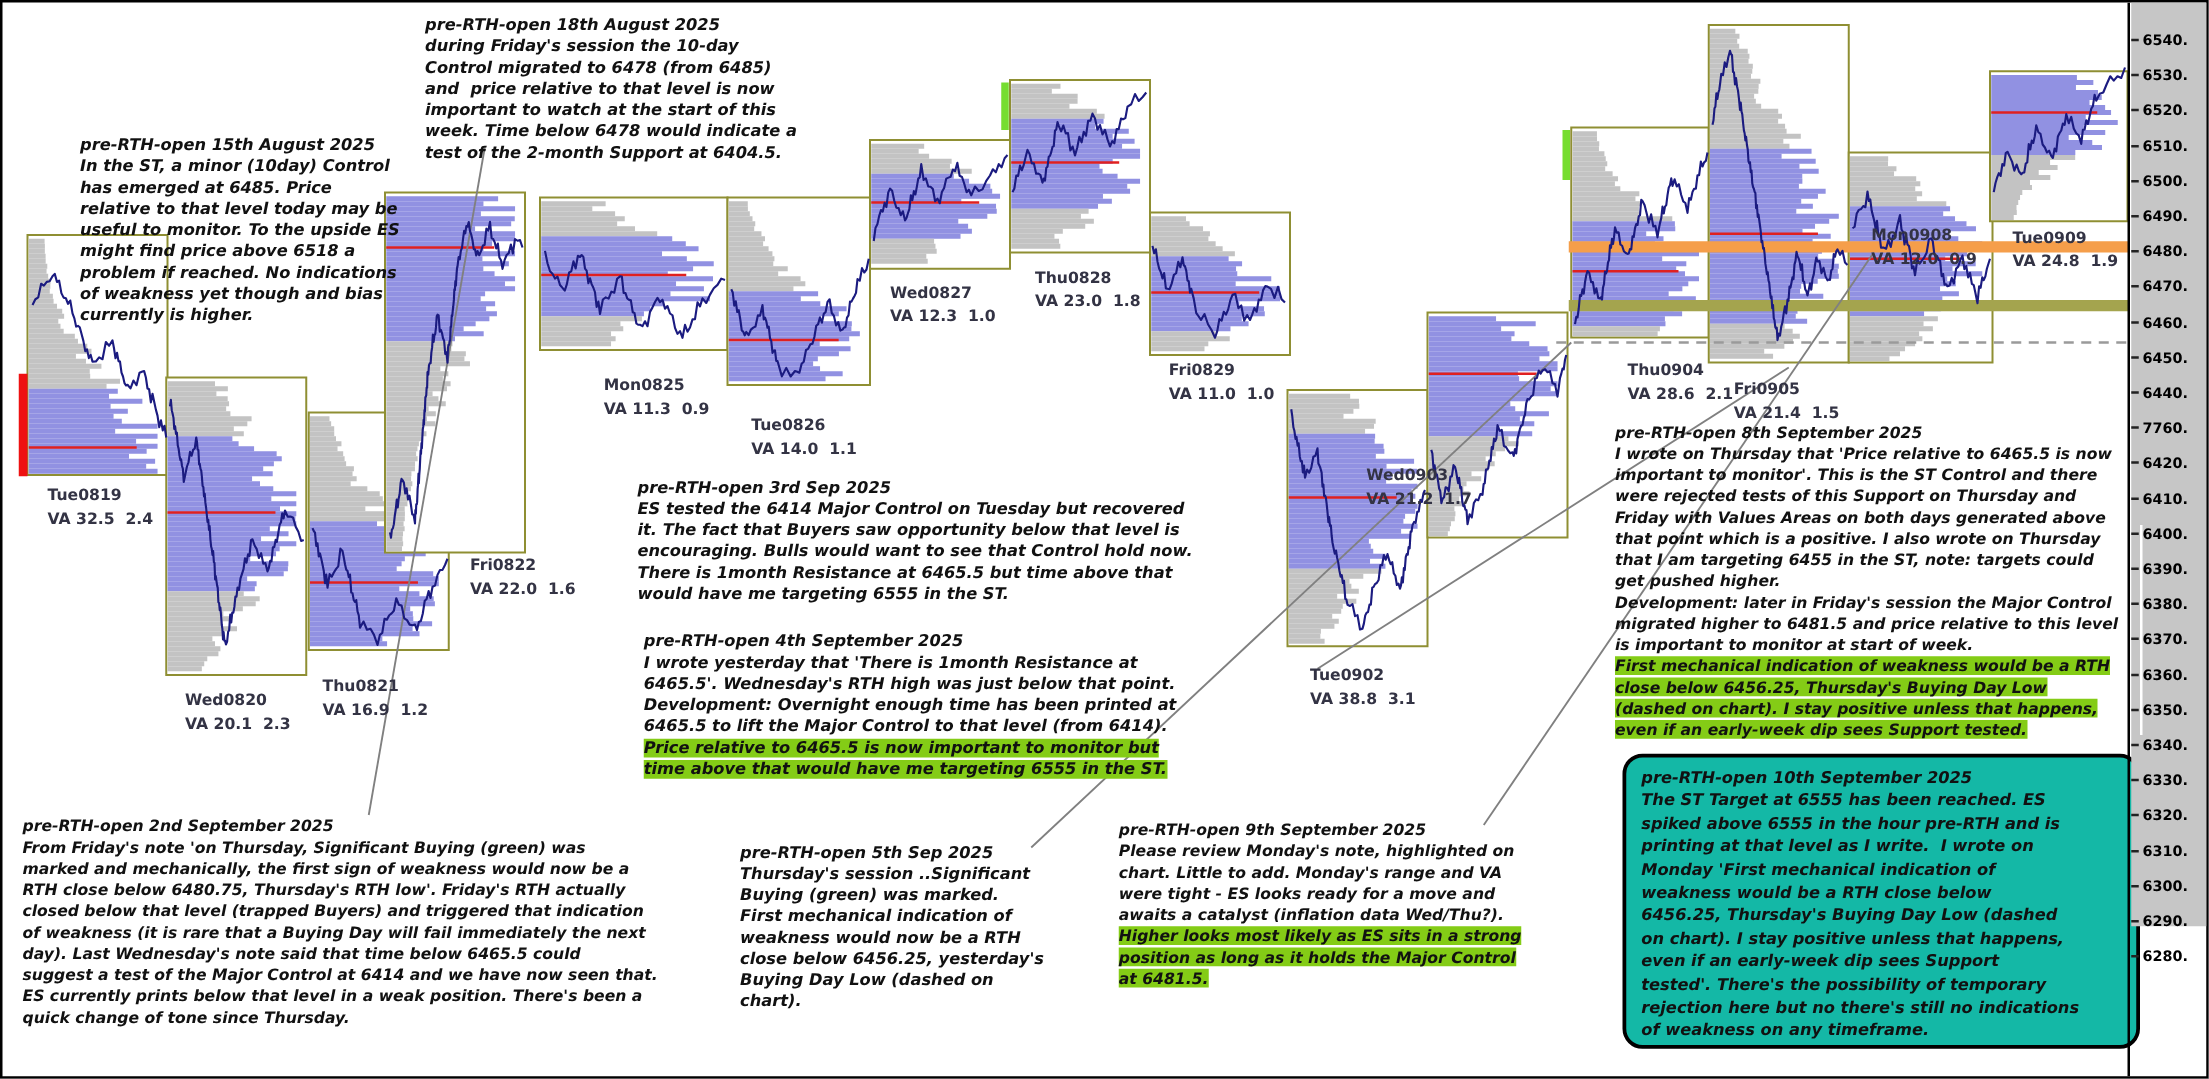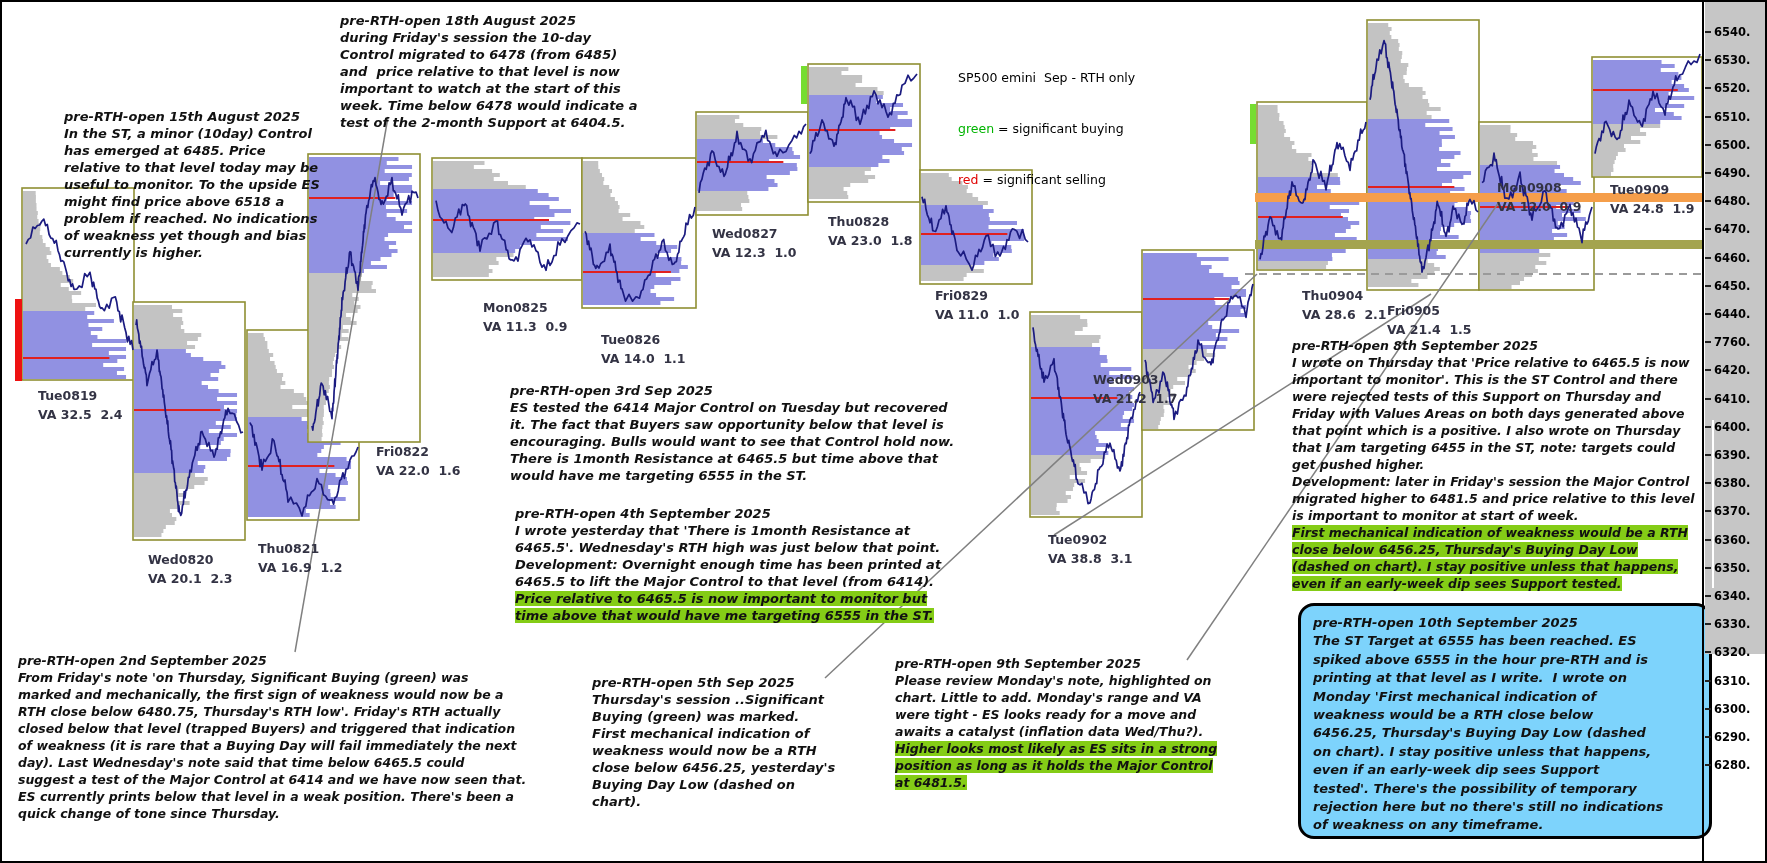--- a/index.html
+++ b/index.html
@@ -3,21 +3,21 @@
 <meta charset="utf-8">
 <style>
   html,body{margin:0;padding:0;background:#888;}
   #frame{position:relative;width:1767px;height:863px;background:#ffffff;border:2px solid #000;box-sizing:border-box;overflow:hidden;font-family:"DejaVu Sans",sans-serif;}
   #chart-svg{position:absolute;left:0;top:0;}
   .layer{position:absolute;left:0;top:0;width:100%;height:100%;pointer-events:none;}
   .sess-label{position:absolute;font-size:12.5px;font-weight:bold;color:#333344;white-space:pre;line-height:19px;}
   .note{position:absolute;font-size:13px;font-weight:bold;font-style:italic;color:#111;line-height:17px;white-space:pre;}
   .note.small{font-size:12.5px;}
   .note .hl{background:#84cc16;}
-  .note.boxed{border:3px solid #000;border-radius:16px;background:#7dd3fc;padding:8px 12px;line-height:18.4px;font-size:13px;box-sizing:border-box;}
+  .note.boxed{border:3px solid #000;border-radius:16px;background:#14b8a6;padding:8px 12px;line-height:18.4px;font-size:13px;box-sizing:border-box;}
   #axis-strip{position:absolute;background:#c6c6c6;}
   .ax-label{position:absolute;font-size:11.5px;font-weight:bold;color:#000;}
   .ax-tick{position:absolute;width:6px;height:2px;background:#222;}
   #axis-sep{position:absolute;background:#000;}
   #axis-white-seg{position:absolute;background:#fff;}
   #legend{position:absolute;font-size:12.5px;line-height:17px;color:#000;white-space:pre;}
 </style>
 </head>
 <body>
 
@@ -757,27 +757,22 @@
       <div class="note" style="left: 62px; top: 106px;"><div><span>pre-RTH-open 15th August 2025</span></div><div><span>In the ST, a minor (10day) Control</span></div><div><span>has emerged at 6485. Price</span></div><div><span>relative to that level today may be</span></div><div><span>useful to monitor. To the upside ES</span></div><div><span>might find price above 6518 a</span></div><div><span>problem if reached. No indications</span></div><div><span>of weakness yet though and bias</span></div><div><span>currently is higher.</span></div></div>
       <div class="note" style="left: 338px; top: 10px;"><div><span>pre-RTH-open 18th August 2025</span></div><div><span>during Friday's session the 10-day</span></div><div><span>Control migrated to 6478 (from 6485)</span></div><div><span>and  price relative to that level is now</span></div><div><span>important to watch at the start of this</span></div><div><span>week. Time below 6478 would indicate a</span></div><div><span>test of the 2-month Support at 6404.5.</span></div></div>
       <div class="note" style="left: 508px; top: 380px;"><div><span>pre-RTH-open 3rd Sep 2025</span></div><div><span>ES tested the 6414 Major Control on Tuesday but recovered</span></div><div><span>it. The fact that Buyers saw opportunity below that level is</span></div><div><span>encouraging. Bulls would want to see that Control hold now.</span></div><div><span>There is 1month Resistance at 6465.5 but time above that</span></div><div><span>would have me targeting 6555 in the ST.</span></div></div>
       <div class="note" style="left: 513px; top: 503px;"><div><span>pre-RTH-open 4th September 2025</span></div><div><span>I wrote yesterday that 'There is 1month Resistance at</span></div><div><span>6465.5'. Wednesday's RTH high was just below that point.</span></div><div><span>Development: Overnight enough time has been printed at</span></div><div><span>6465.5 to lift the Major Control to that level (from 6414).</span></div><div><span class="hl">Price relative to 6465.5 is now important to monitor but</span></div><div><span class="hl">time above that would have me targeting 6555 in the ST.</span></div></div>
       <div class="note small" style="left: 16px; top: 650px;"><div><span>pre-RTH-open 2nd September 2025</span></div><div><span>From Friday's note 'on Thursday, Significant Buying (green) was</span></div><div><span>marked and mechanically, the first sign of weakness would now be a</span></div><div><span>RTH close below 6480.75, Thursday's RTH low'. Friday's RTH actually</span></div><div><span>closed below that level (trapped Buyers) and triggered that indication</span></div><div><span>of weakness (it is rare that a Buying Day will fail immediately the next</span></div><div><span>day). Last Wednesday's note said that time below 6465.5 could</span></div><div><span>suggest a test of the Major Control at 6414 and we have now seen that.</span></div><div><span>ES currently prints below that level in a weak position. There's been a</span></div><div><span>quick change of tone since Thursday.</span></div></div>
       <div class="note" style="left: 590px; top: 672px;"><div><span>pre-RTH-open 5th Sep 2025</span></div><div><span>Thursday's session ..Significant</span></div><div><span>Buying (green) was marked.</span></div><div><span>First mechanical indication of</span></div><div><span>weakness would now be a RTH</span></div><div><span>close below 6456.25, yesterday's</span></div><div><span>Buying Day Low (dashed on</span></div><div><span>chart).</span></div></div>
       <div class="note small" style="left: 893px; top: 653px;"><div><span>pre-RTH-open 9th September 2025</span></div><div><span>Please review Monday's note, highlighted on</span></div><div><span>chart. Little to add. Monday's range and VA</span></div><div><span>were tight - ES looks ready for a move and</span></div><div><span>awaits a catalyst (inflation data Wed/Thu?).</span></div><div><span class="hl">Higher looks most likely as ES sits in a strong</span></div><div><span class="hl">position as long as it holds the Major Control</span></div><div><span class="hl">at 6481.5.</span></div></div>
       <div class="note small" style="left: 1290px; top: 335px;"><div><span>pre-RTH-open 8th September 2025</span></div><div><span>I wrote on Thursday that 'Price relative to 6465.5 is now</span></div><div><span>important to monitor'. This is the ST Control and there</span></div><div><span>were rejected tests of this Support on Thursday and</span></div><div><span>Friday with Values Areas on both days generated above</span></div><div><span>that point which is a positive. I also wrote on Thursday</span></div><div><span>that I am targeting 6455 in the ST, note: targets could</span></div><div><span>get pushed higher.</span></div><div><span>Development: later in Friday's session the Major Control</span></div><div><span>migrated higher to 6481.5 and price relative to this level</span></div><div><span>is important to monitor at start of week.</span></div><div><span class="hl">First mechanical indication of weakness would be a RTH</span></div><div><span class="hl">close below 6456.25, Thursday's Buying Day Low</span></div><div><span class="hl">(dashed on chart). I stay positive unless that happens,</span></div><div><span class="hl">even if an early-week dip sees Support tested.</span></div></div>
       <div class="note boxed" style="left: 1296px; top: 601px; width: 414px; height: 236px;"><div><span>pre-RTH-open 10th September 2025</span></div><div><span>The ST Target at 6555 has been reached. ES</span></div><div><span>spiked above 6555 in the hour pre-RTH and is</span></div><div><span>printing at that level as I write.  I wrote on</span></div><div><span>Monday 'First mechanical indication of</span></div><div><span>weakness would be a RTH close below</span></div><div><span>6456.25, Thursday's Buying Day Low (dashed</span></div><div><span>on chart). I stay positive unless that happens,</span></div><div><span>even if an early-week dip sees Support</span></div><div><span>tested'. There's the possibility of temporary</span></div><div><span>rejection here but no there's still no indications</span></div><div><span>of weakness on any timeframe.</span></div></div>
     </div>
-  <div id="legend" style="left: 956px; top: 33px;">
-    <div><span>SP500 emini  Sep - RTH only</span></div>
-    <div><span id="leg-buy-word" style="color: rgb(0, 180, 0);">green</span><span> = significant buying</span></div>
-    <div><span id="leg-sell-word" style="color: rgb(224, 0, 0);">red</span><span> = significant selling</span></div>
-  </div>
   <div id="axis-sep" style="left: 1700px; top: 0px; width: 2px; height: 863px;"></div>
-  <div id="axis-strip" style="left: 1703px; top: 0px; width: 62px; height: 652px;">
+  <div id="axis-strip" style="left: 1703px; top: 0px; width: 62px; height: 739px;">
       <div class="ax-tick" style="left: 0px; top: 29px;"></div>
       <div class="ax-label" style="left: 9px; top: 23px;">6540.</div>
       <div class="ax-tick" style="left: 0px; top: 57.2px;"></div>
       <div class="ax-label" style="left: 9px; top: 51.2px;">6530.</div>
       <div class="ax-tick" style="left: 0px; top: 85.4px;"></div>
       <div class="ax-label" style="left: 9px; top: 79.4px;">6520.</div>
       <div class="ax-tick" style="left: 0px; top: 113.6px;"></div>
       <div class="ax-label" style="left: 9px; top: 107.6px;">6510.</div>
       <div class="ax-tick" style="left: 0px; top: 141.8px;"></div>
       <div class="ax-label" style="left: 9px; top: 135.8px;">6500.</div>

